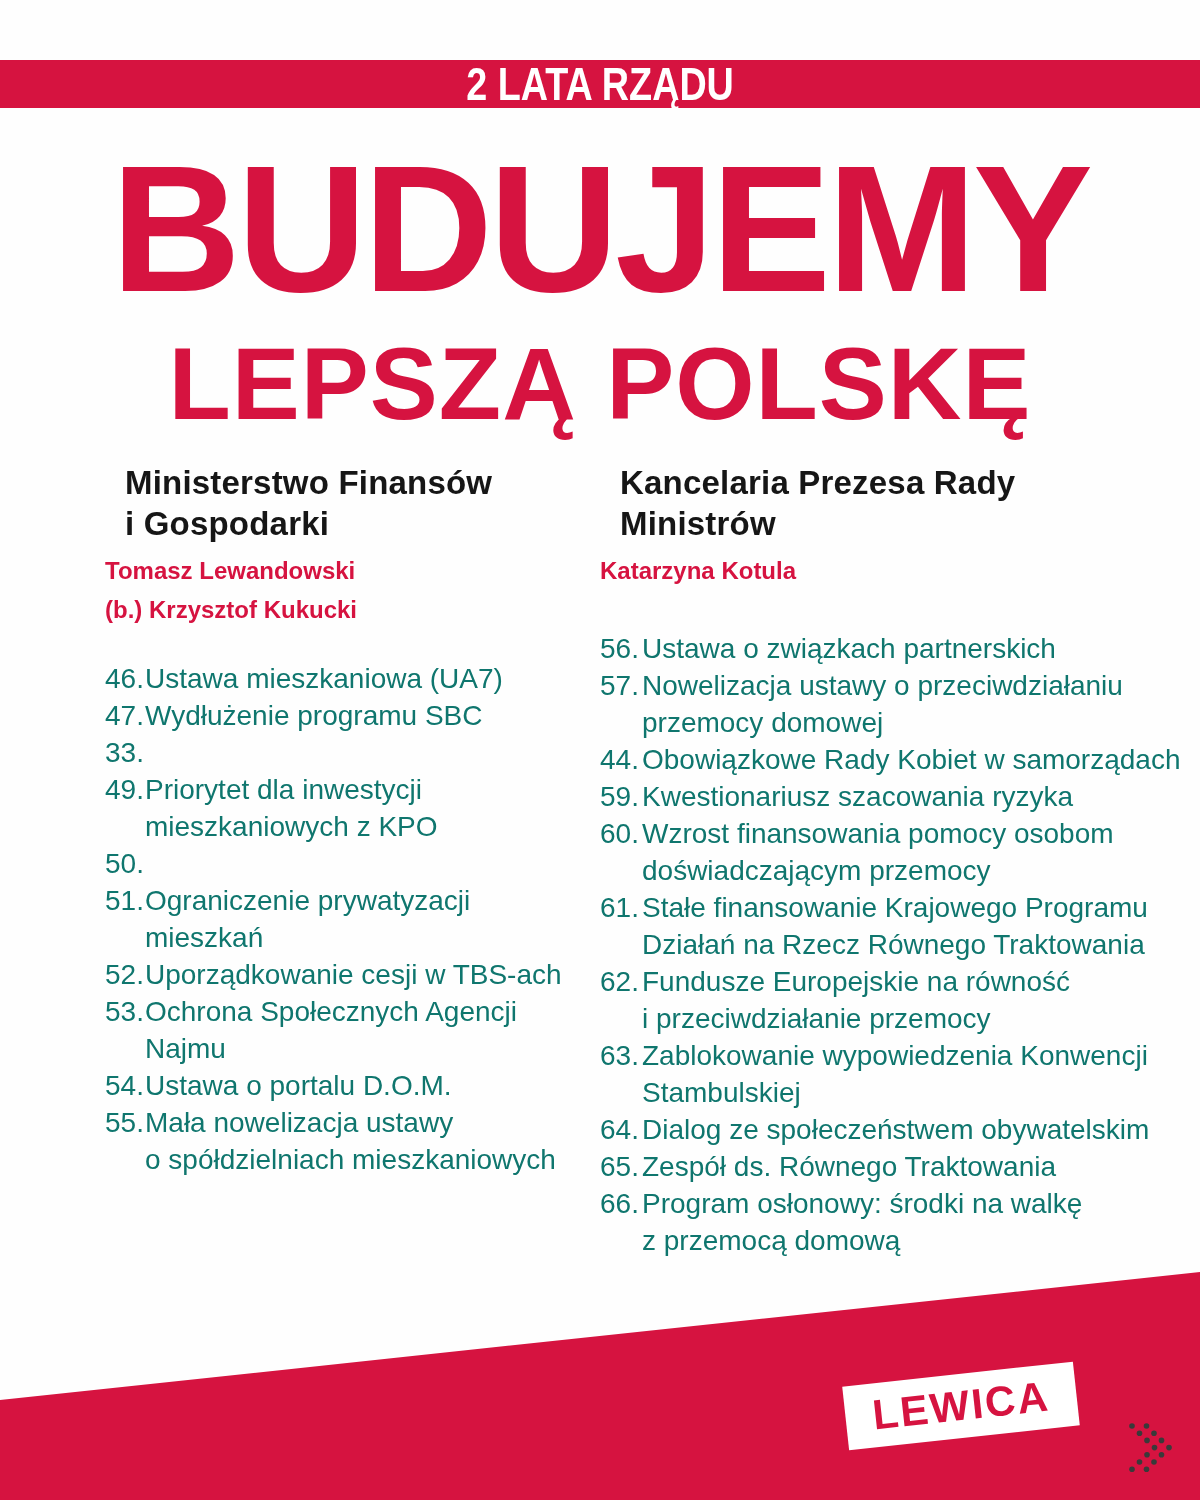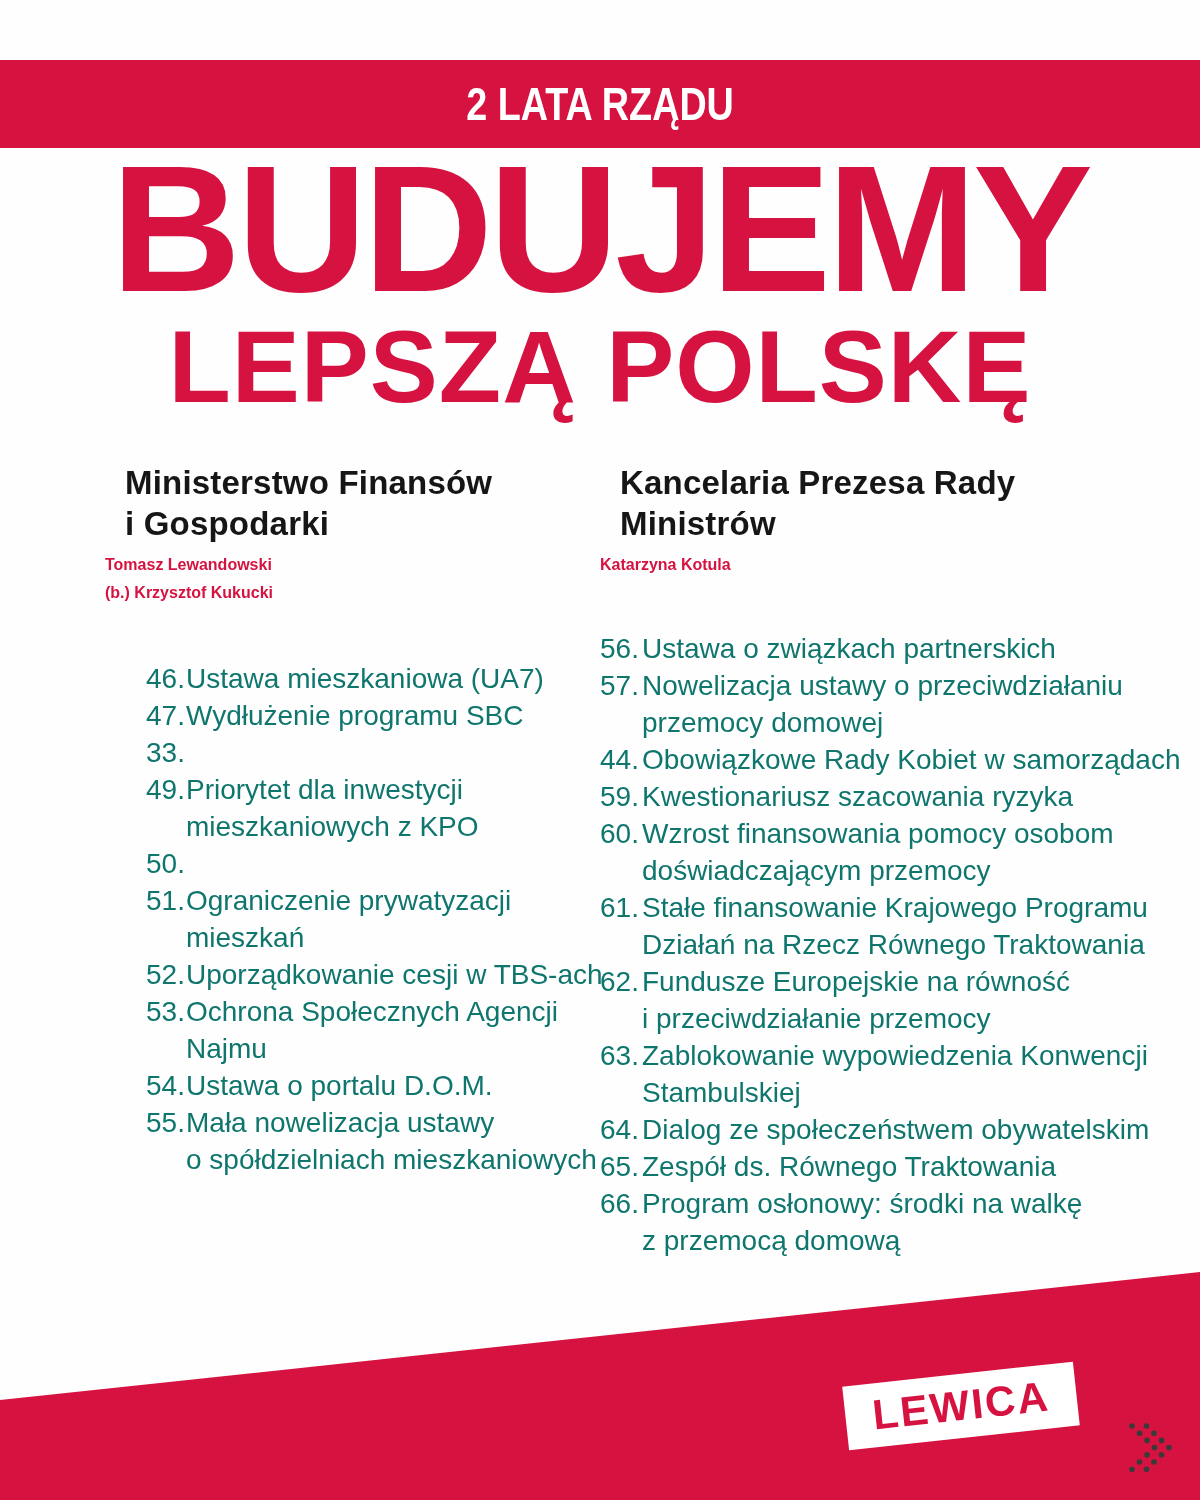--- a/index.html
+++ b/index.html
@@ -4,52 +4,52 @@
 <style>
   html,body{margin:0;padding:0;background:#e9e9e9;}
   .canvas{
     position:relative;width:1200px;height:1500px;margin:0 auto;
     background:#fefefe;overflow:hidden;
     font-family:"Liberation Sans",sans-serif;
     -webkit-font-smoothing:antialiased;
   }
   
   .topbar{
-    position:absolute;left:0;top:60px;width:1200px;height:88px;
+    position:absolute;left:0;top:60px;width:1200px;height:48px;
     background:var(--red);display:flex;align-items:center;justify-content:center;
   }
   .topbar-label{
     color:#fff;font-size:46px;font-weight:700;letter-spacing:0px;
     transform:scaleX(.82);transform-origin:50% 50%;white-space:pre;
   }
   
   .title1{
     position:absolute;left:0;top:139px;width:1200px;text-align:center;
     color:var(--red);font-size:180px;font-weight:700;letter-spacing:-4px;
     line-height:1;white-space:pre;
   }
   .title2{
-    position:absolute;left:0;top:316px;width:1200px;text-align:center;
+    position:absolute;left:0;top:333px;width:1200px;text-align:center;
     color:var(--red);font-size:102px;font-weight:700;letter-spacing:1px;
     line-height:1;white-space:pre;
   }
   
   .col-heading{
     position:absolute;color:#161616;font-size:33px;font-weight:700;
     line-height:41px;white-space:pre;letter-spacing:.2px;margin-left:20px;
   }
   .ministers{
-    position:absolute;color:var(--red);font-size:16px;font-weight:700;
-    line-height:28px;white-space:pre;
+    position:absolute;color:var(--red);font-size:24px;font-weight:700;
+    line-height:39px;white-space:pre;
   }
   
   .list{position:absolute;}
   .item{display:flex;align-items:flex-start;color:#0f766e;font-size:28px;line-height:37px;}
   .num{flex:none;white-space:pre;}
-  .list-left .num{width:40px;margin-left:41px;}
+  .list-left .num{width:40px;}
   .list-right .num{width:42px;}
   .txt{white-space:pre;}
   
   .footer-band{
     position:absolute;left:0;top:1250px;width:1200px;height:250px;
     background:var(--red);
     clip-path:polygon(0 150px,1200px 22px,1200px 250px,0 250px);
   }
   .lewica-logo{
     position:absolute;left:845px;top:124px;width:232px;height:64px;

